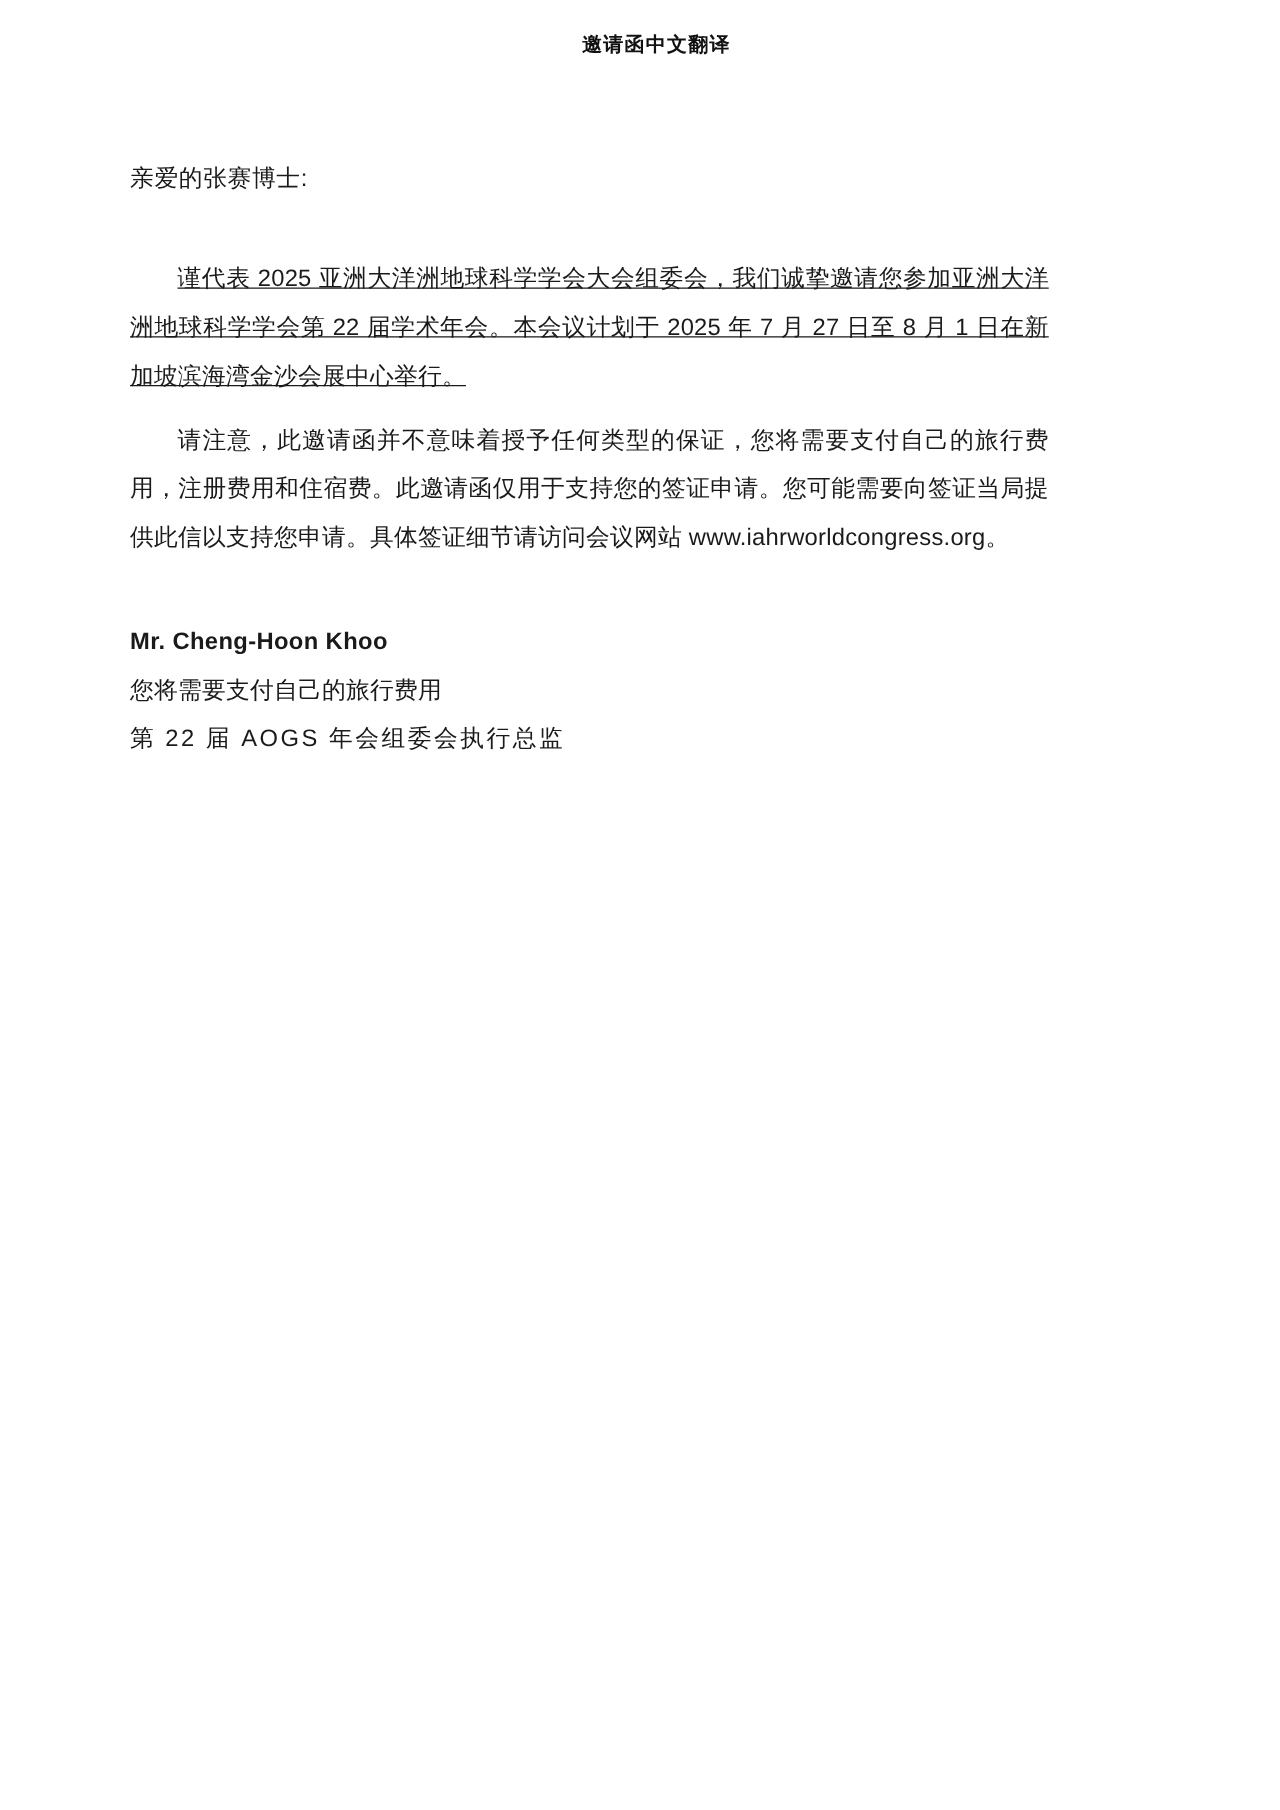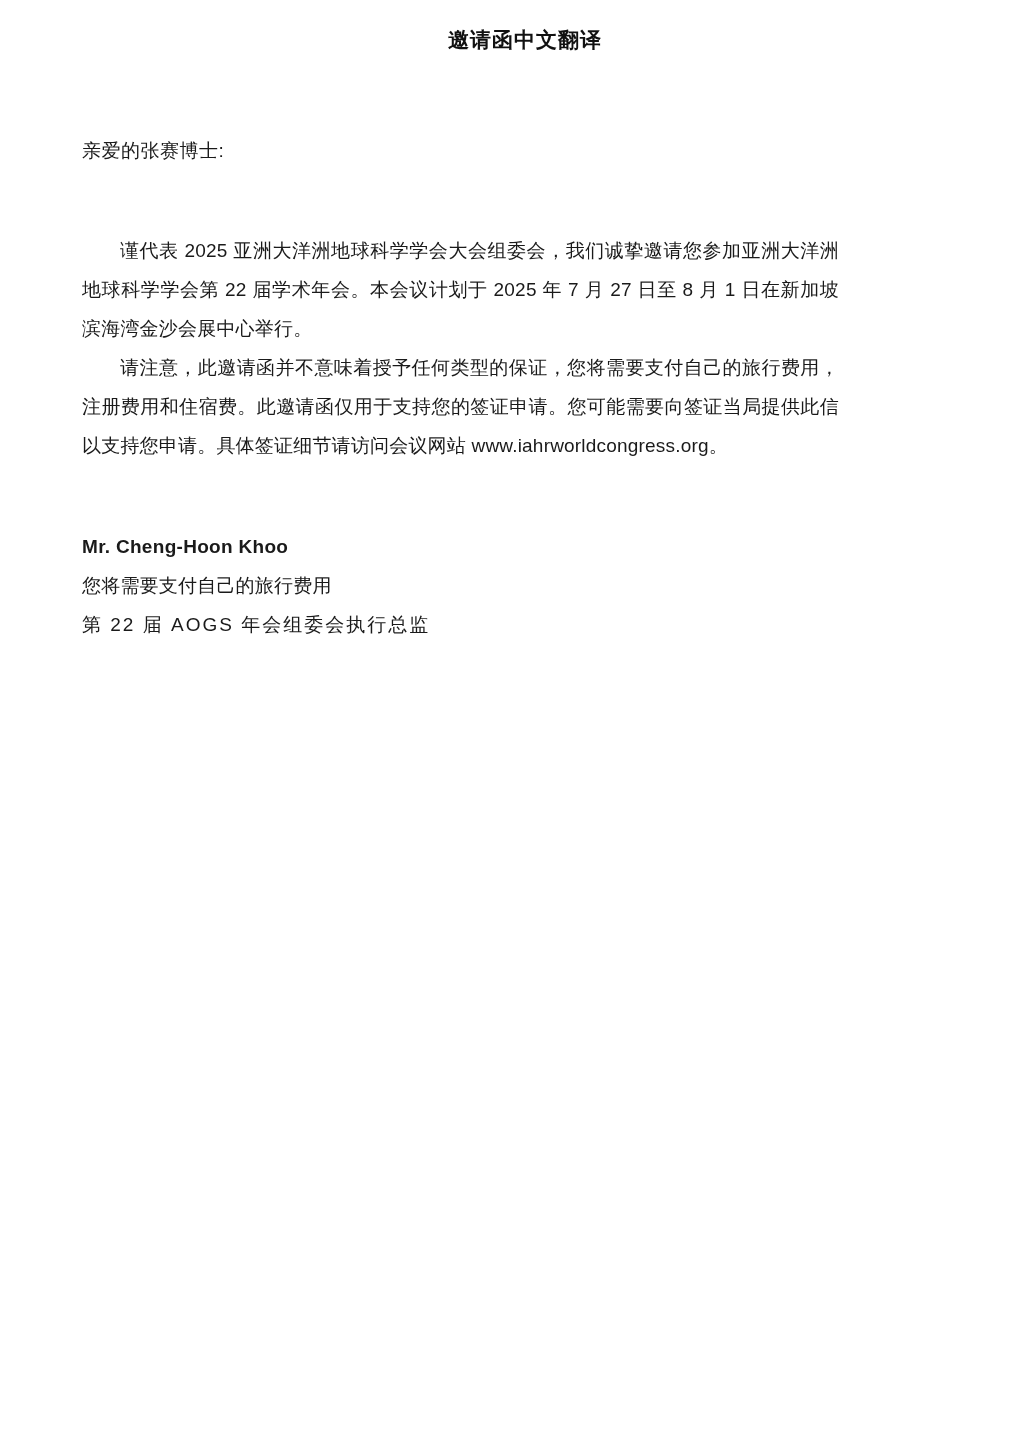--- a/index.html
+++ b/index.html
@@ -17,31 +17,31 @@
   }
   .page {
     width: 1024px;
     height: 1448px;
     box-sizing: border-box;
     padding: 0;
     position: relative;
   }
   .doc-title {
     text-align: center;
-    font-size: 21px;
+    font-size: 16px;
     font-weight: bold;
     letter-spacing: 1px;
     margin: 26px 0 0 0;
     color: #111111;
     font-family: "Liberation Sans", sans-serif;
     padding-left: 26px;
   }
   .body-block {
     margin: 0;
-    padding: 0 185px 0 82px;
+    padding: 0 185px 0 104px;
   }
   .salutation {
     font-size: 19px;
     line-height: 1.6;
     margin-top: 82px;
     letter-spacing: 0.5px;
     color: #1a1a1a;
   }
   .para {
     font-size: 19px;
@@ -49,29 +49,31 @@
     text-align: justify;
     text-justify: inter-ideograph;
     letter-spacing: 0.2px;
     color: #1a1a1a;
     margin: 0;
   }
   .para.indent {
     text-indent: 2em;
   }
   .para-1 {
-    margin-top: 66px;
+    margin-top: 46px;
+    text-decoration: underline;
   }
   .para-2 {
+    margin-top: 12px;
   }
   .para-3 {
     margin-top: 2px;
   }
   .sign-block {
-    margin-top: 62px;
+    margin-top: 44px;
   }
   .sign-line {
     font-size: 19px;
     line-height: 2.05;
     color: #1a1a1a;
     letter-spacing: 0.2px;
   }
   .sign-name {
     font-weight: bold;
     letter-spacing: 0.3px;

